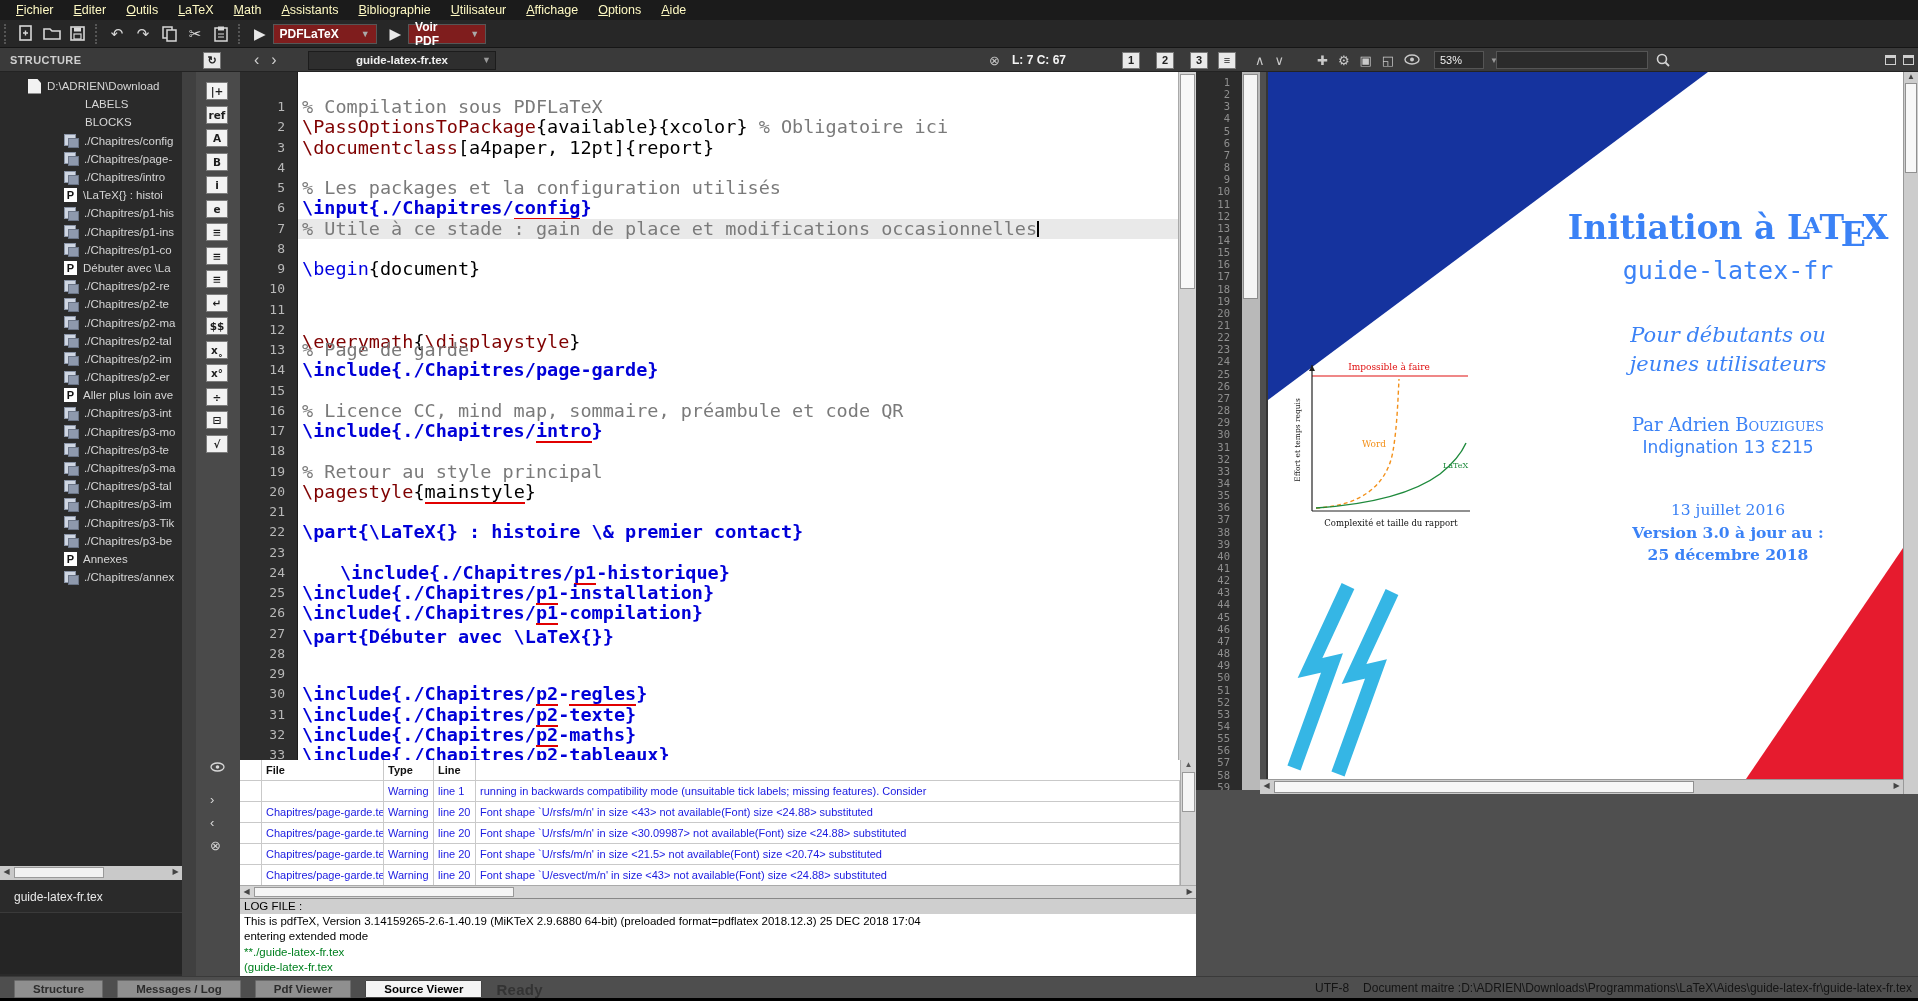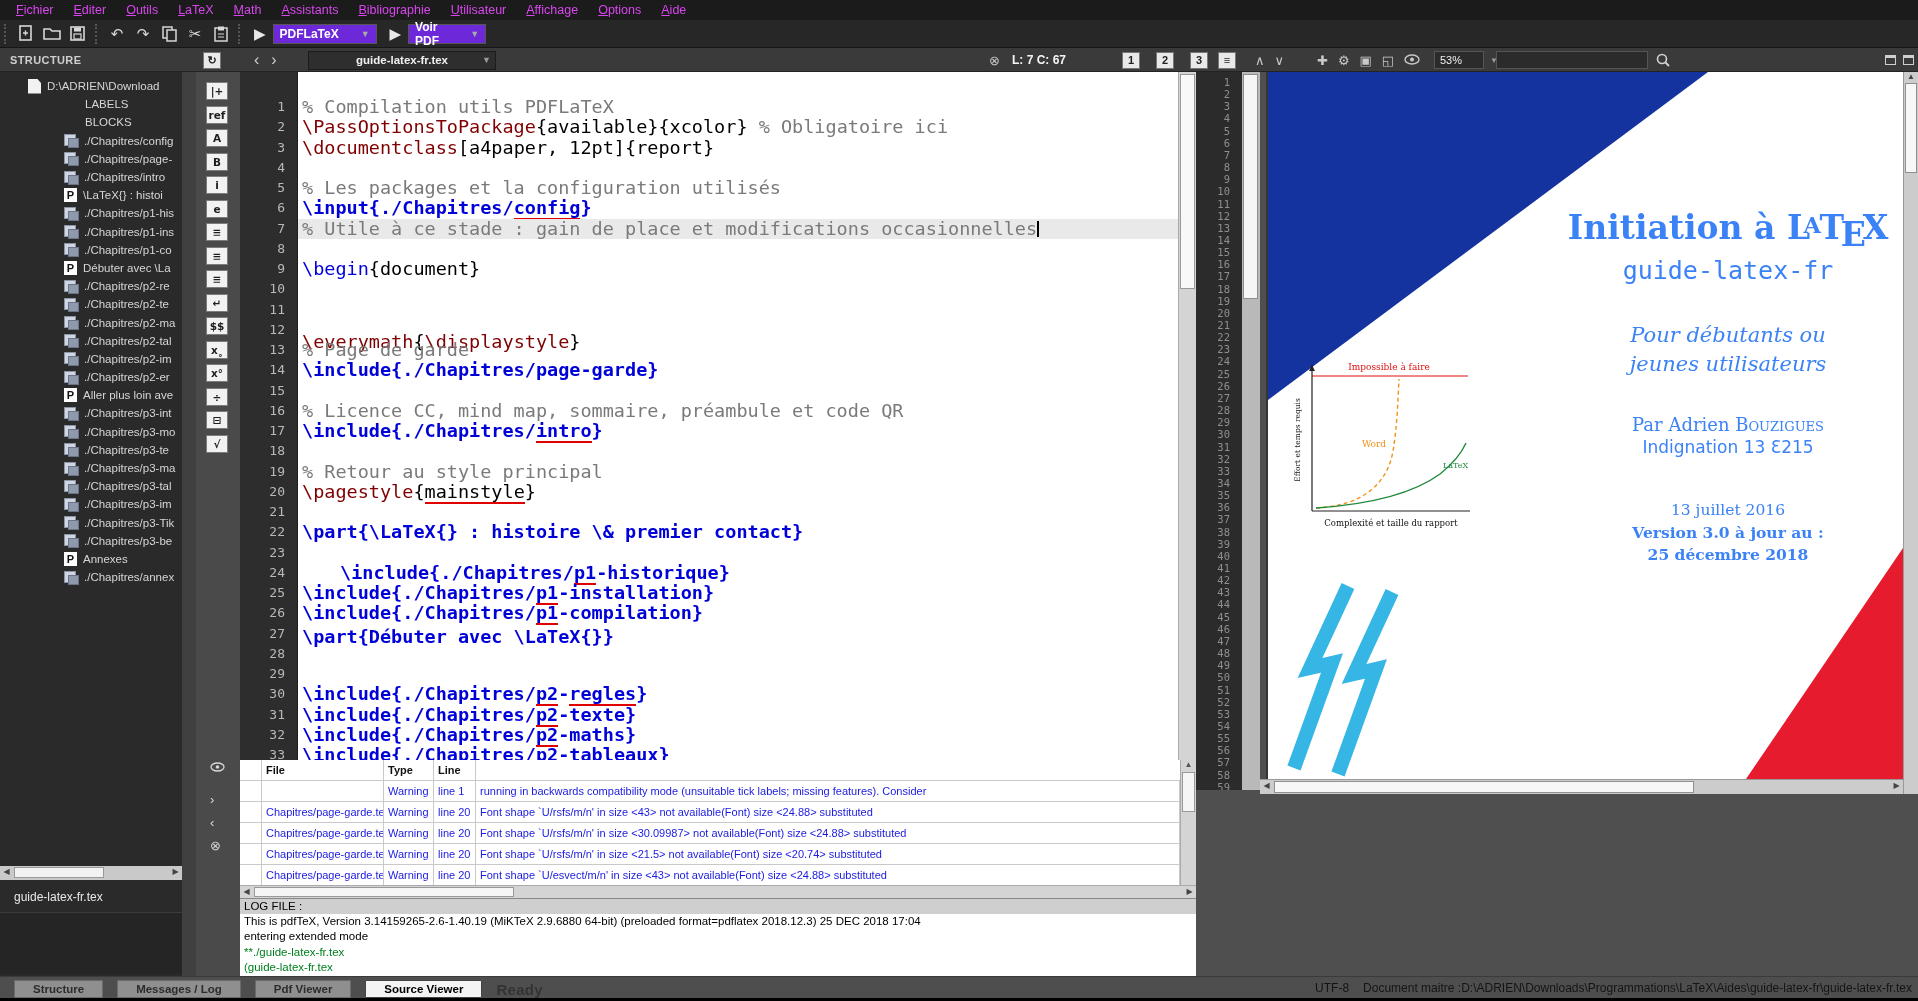--- a/index.html
+++ b/index.html
@@ -4,29 +4,29 @@
 <style>
   html,body{margin:0;padding:0;background:#333;}
   #app{position:relative;width:1918px;height:1001px;overflow:hidden;
        font-family:"Liberation Sans",sans-serif;background:#4e4e4e;
        -webkit-font-smoothing:antialiased;}
   #app *{box-sizing:border-box;}
 
   
   .menubar{position:absolute;left:0;top:0;width:1918px;height:20px;background:#1b1b1b;
            display:flex;align-items:center;padding-left:6px;z-index:30;}
-  .menu-item{color:#d946ef;font-size:12.5px;padding:0 10px;height:20px;line-height:20px;cursor:default;}
+  .menu-item{color:#fef9c3;font-size:12.5px;padding:0 10px;height:20px;line-height:20px;cursor:default;}
   .menu-item u{text-decoration:underline;}
   .toolbar{position:absolute;left:0;top:20px;width:1918px;height:28px;background:#272727;
            display:flex;align-items:center;z-index:30;border-bottom:1px solid #161616;}
   .tb-grip{width:5px;height:20px;margin:0 4px;border-left:2px dotted #555;}
   .tb-btn{width:26px;height:22px;display:flex;align-items:center;justify-content:center;
           color:#d8d8d8;font-size:15px;}
   .tb-btn svg{display:block;}
-  .combo{height:20px;background:#6d28d9;border:1px solid #565656;color:#fff;font-size:12px;
+  .combo{height:20px;background:#7f1d1d;border:1px solid #565656;color:#fff;font-size:12px;
          font-weight:bold;display:flex;align-items:center;padding:0 6px;position:relative;}
   .combo .arr{margin-left:auto;color:#aaa;font-size:9px;padding-left:10px;}
   .run-arrow{color:#e8e8e8;font-size:15px;padding:0 7px;}
 
   .subbar{position:absolute;left:0;top:48px;width:1918px;height:24px;background:#3a3a3a;
           z-index:25;border-bottom:1px solid #232323;}
   .sb-abs{position:absolute;top:0;height:24px;display:flex;align-items:center;}
   .dock-title{color:#cfcfcf;font-size:11px;font-weight:bold;letter-spacing:.4px;}
   .mini-box{width:18px;height:17px;background:#e9e9e9;border:1px solid #777;color:#222;
             font-size:11px;font-weight:bold;display:flex;align-items:center;justify-content:center;}
@@ -411,21 +411,21 @@
         <div class="ln" style="top: 531.25px;">26</div>
         <div class="ln" style="top: 551.5px;">27</div>
         <div class="ln" style="top: 571.75px;">28</div>
         <div class="ln" style="top: 592px;">29</div>
         <div class="ln" style="top: 612.25px;">30</div>
         <div class="ln" style="top: 632.5px;">31</div>
         <div class="ln" style="top: 652.75px;">32</div>
         <div class="ln" style="top: 673px;">33</div>
       </div>
     <div class="ed-code" id="edCode">
-        <div class="ed-line" style="top: 25px;"><span class="tk cm">% Compilation utils PDFLaTeX</span></div>
+        <div class="ed-line" style="top: 25px;"><span class="tk cm">% Compilation sous PDFLaTeX</span></div>
         <div class="ed-line" style="top: 45.25px;"><span class="tk cmd">\PassOptionsToPackage</span><span class="tk pln">{available}{xcolor} </span><span class="tk cm">% Obligatoire ici</span></div>
         <div class="ed-line" style="top: 65.5px;"><span class="tk cmd">\documentclass</span><span class="tk pln">[a4paper, 12pt]{report}</span></div>
         <div class="ed-line" style="top: 85.75px;"></div>
         <div class="ed-line" style="top: 106px;"><span class="tk cm">% Les packages et la configuration utilisés</span></div>
         <div class="ed-line" style="top: 126.25px;"><span class="tk inc">\input{./Chapitres/</span><span class="tk inc ul">config</span><span class="tk inc">}</span></div>
         <div class="ed-line hl" style="top: 146.5px;"><span class="tk cm">% Utile à ce stade : gain de place et modifications occasionnelles</span><span class="caret"></span></div>
         <div class="ed-line" style="top: 166.75px;"></div>
         <div class="ed-line" style="top: 187px;"><span class="tk env">\begin</span><span class="tk pln">{document}</span></div>
         <div class="ed-line" style="top: 207.25px;"></div>
         <div class="ed-line" style="top: 228px; margin-top: 32px;"><span class="tk cmd">\everymath</span><span class="tk pln">{</span><span class="tk cmd">\displaystyle</span><span class="tk pln">}</span></div>

